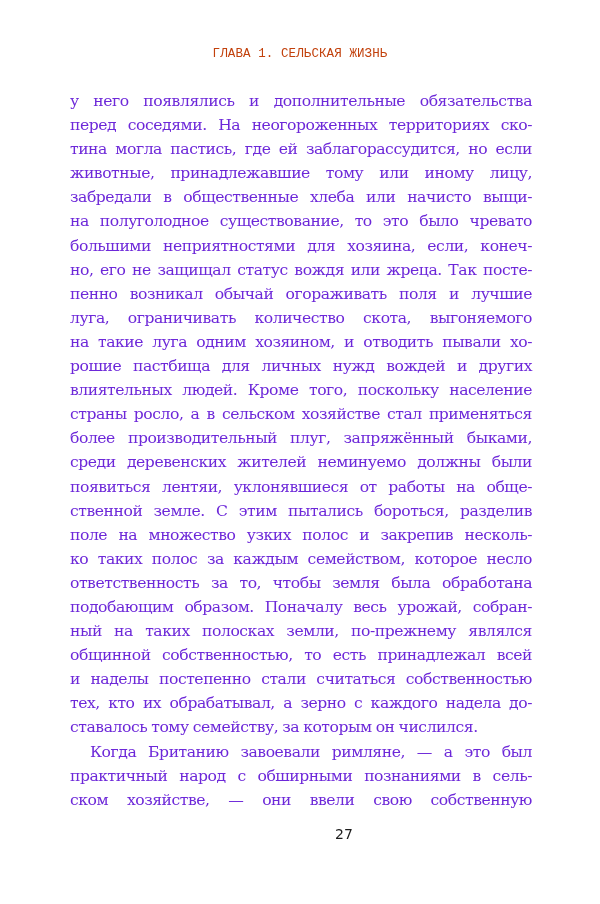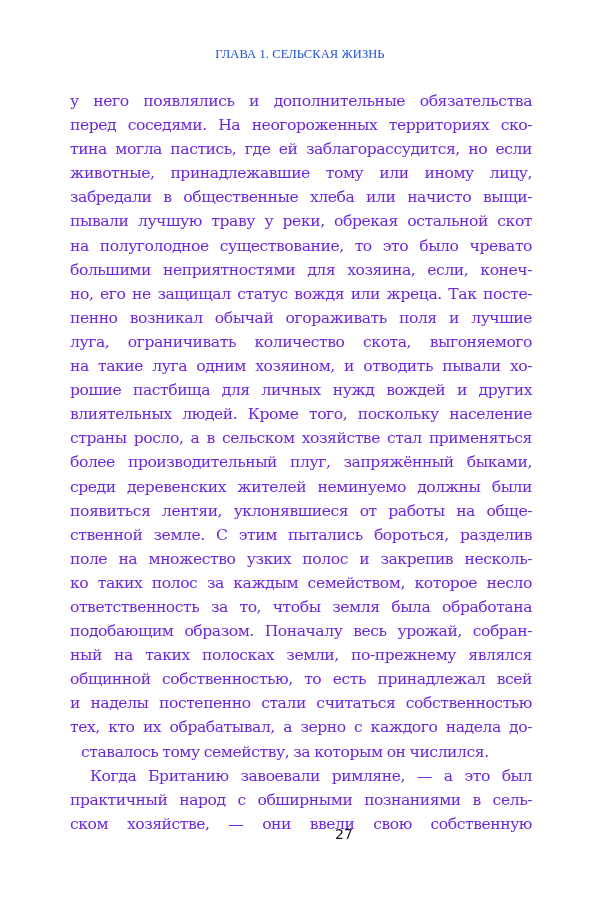--- a/index.html
+++ b/index.html
@@ -13,24 +13,24 @@
       position: relative;
       overflow: hidden;
       color: #1a1a1a;
     }
     .running-head {
       position: absolute;
       top: 47px;
       left: 0;
       width: 600px;
       text-align: center;
-      font-family: Liberation Serif, serif;
+      font-family: Liberation Mono, monospace;
       font-size: 12.5px;
       letter-spacing: 0.1px;
-      color: #1d4ed8;
+      color: #c2410c;
     }
     .text-block {
       position: absolute;
       top: 89px;
       left: 70px;
       width: 462px;
       font-family: "DejaVu Serif", serif;
       font-size: 15.6px;
       color: #6d28d9;
     }
@@ -39,21 +39,20 @@
       height: 24.1px;
       line-height: 24.1px;
       white-space: nowrap;
       text-align: justify;
       text-align-last: justify;
       letter-spacing: -0.45px;
       word-spacing: -0.5px;
     }
     .line.last {
       text-align-last: left;
-      margin-left: 11px;
     }
     .line.indent {
       padding-left: 20px;
     }
     .page-number {
       position: absolute;
       top: 826px;
       left: 0;
       width: 600px;
       text-align: center;
@@ -68,21 +67,20 @@
 
 <div class="running-head">ГЛАВА 1. СЕЛЬСКАЯ ЖИЗНЬ</div>
 
 <div class="text-block">
   <div class="paragraph">
     <span class="line">у него появлялись и дополнительные обязательства</span>
     <span class="line">перед соседями. На неогороженных территориях ско-</span>
     <span class="line">тина могла пастись, где ей заблагорассудится, но если</span>
     <span class="line">животные, принадлежавшие тому или иному лицу,</span>
     <span class="line">забредали в общественные хлеба или начисто выщи-</span>
-    <span class="line">пывали лучшую траву у реки, обрекая остальной скот</span>
     <span class="line">на полуголодное существование, то это было чревато</span>
     <span class="line">большими неприятностями для хозяина, если, конеч-</span>
     <span class="line">но, его не защищал статус вождя или жреца. Так посте-</span>
     <span class="line">пенно возникал обычай огораживать поля и лучшие</span>
     <span class="line">луга, ограничивать количество скота, выгоняемого</span>
     <span class="line">на такие луга одним хозяином, и отводить пывали хо-</span>
     <span class="line">рошие пастбища для личных нужд вождей и других</span>
     <span class="line">влиятельных людей. Кроме того, поскольку население</span>
     <span class="line">страны росло, а в сельском хозяйстве стал применяться</span>
     <span class="line">более производительный плуг, запряжённый быками,</span>

